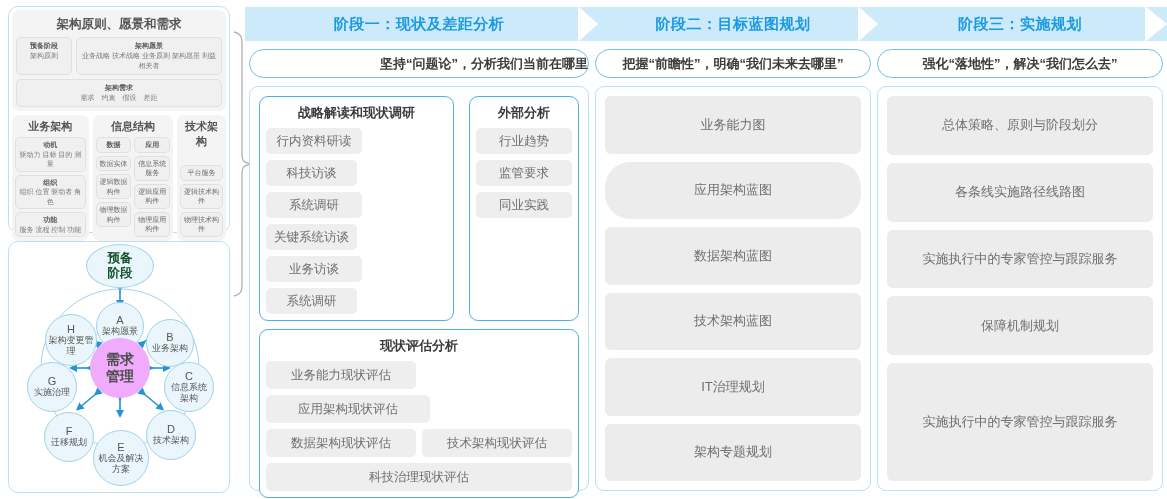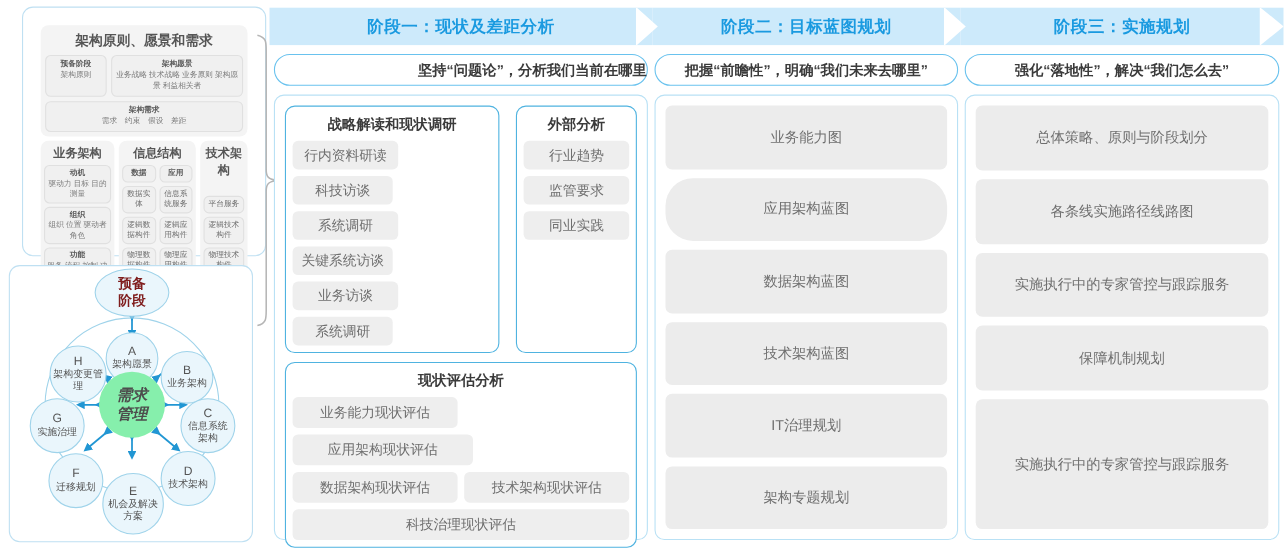--- a/index.html
+++ b/index.html
@@ -10,21 +10,21 @@
   }
   .page{position:relative;width:1167px;height:499px;}
 
   
   .left-col{position:absolute;left:8px;top:6px;width:222px;height:487px;}
 
   .panel{
     border:1px solid #bfe0f2;border-radius:10px;background:#ffffff;
     box-sizing:border-box;
   }
-  .togaf-panel{position:absolute;left:12px;top:0;width:222px;height:227px;padding:16px;}
+  .togaf-panel{position:absolute;left:0;top:0;width:222px;height:227px;padding:3px;}
   .adm-panel{position:absolute;left:0;top:235px;width:222px;height:252px;}
   .cell{
     background:#f0f0f0;border:1px solid #e0e0e0;border-radius:5px;
     box-sizing:border-box;text-align:center;color:#6d6d6d;
   }
   .cell .ct{font-weight:bold;color:#5c5c5c;display:block;}
   .cell .cs{display:block;color:#7b7b7b;}
 
   
   .tg-sec{background:#f4f4f4;border-radius:7px;padding:4px;margin-bottom:4px;}
@@ -54,21 +54,21 @@
   
   .adm{position:absolute;inset:0;}
   .adm svg{position:absolute;left:0;top:0;}
   .node{
     position:absolute;border-radius:50%;
     display:flex;flex-direction:column;align-items:center;justify-content:center;
     text-align:center;box-sizing:border-box;color:#555;
   }
   .node .k{font-weight:normal;}
   .n-outer{background:#eaf6fc;border:1px solid #9fd3ea;}
-  .n-center{background:#86efac;border:none;font-weight:bold;color:#4d4d4d;font-style:italic;}
+  .n-center{background:#f0abfc;border:none;font-weight:bold;color:#4d4d4d;}
 
   
   .bracket{position:absolute;left:222px;top:24px;}
 
   
   .phases{position:absolute;left:245px;top:0;width:922px;height:499px;}
   .bandrow{position:absolute;left:0;top:7px;width:922px;height:34px;}
   .band{
     position:absolute;top:0;height:34px;background:#cdeafb;
     display:flex;align-items:center;justify-content:center;
@@ -213,21 +213,21 @@
             <line x1="141" y1="126" x2="158" y2="126"></line>
             <line x1="88" y1="151" x2="70" y2="166"></line>
             <line x1="134" y1="151" x2="152" y2="166"></line>
             <line x1="111" y1="155" x2="111" y2="172"></line>
           </g>
           <g stroke="#9fd3ea" stroke-width="1" fill="none">
             <circle cx="111" cy="126" r="79"></circle>
           </g>
         </svg>
 
-        <div class="node n-outer" style="left:77px;top:2px;width:68px;height:44px;font-size:12.5px;line-height:15px;font-weight:bold;color:#7f1d1d;">
+        <div class="node n-outer" style="left:77px;top:2px;width:68px;height:44px;font-size:12.5px;line-height:15px;font-weight:bold;color:#14532d;">
           <span>预备</span>
           <span>阶段</span>
         </div>
 
         <div class="node n-outer" style="left:87px;top:60px;width:48px;height:48px;font-size:9px;line-height:11px;">
           <span class="k" style="font-size:11px">A</span>
           <span>架构愿景</span>
         </div>
 
         <div class="node n-outer" style="left:137px;top:77px;width:48px;height:48px;font-size:9px;line-height:11px;">

